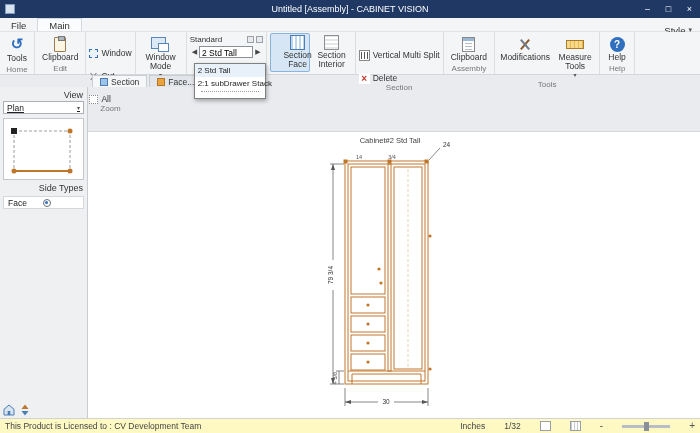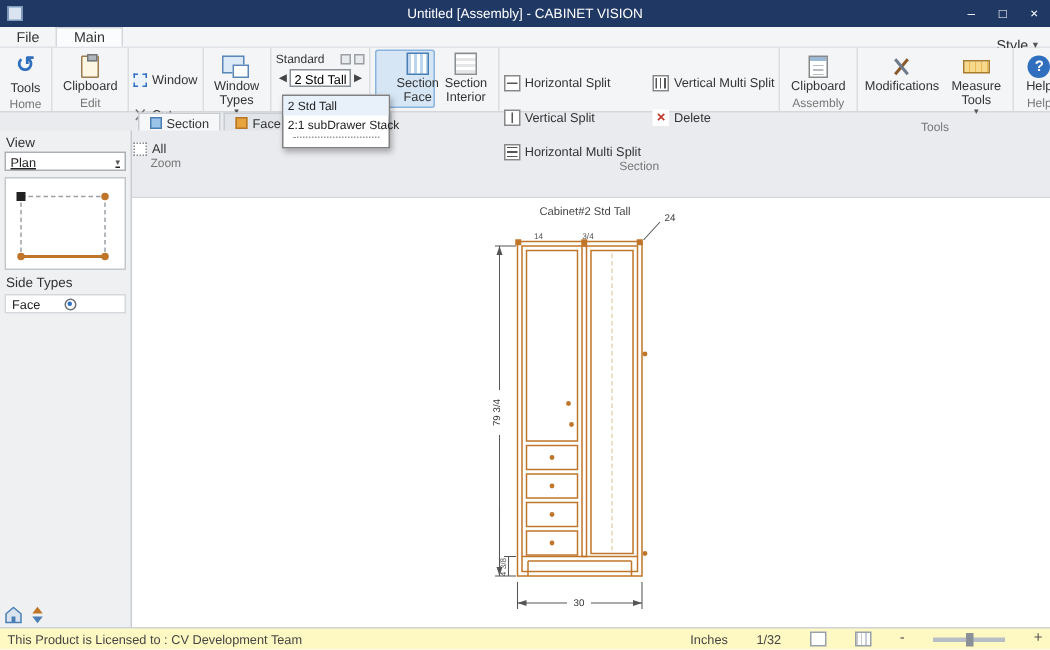--- a/index.html
+++ b/index.html
@@ -88,21 +88,21 @@
   
   .doctabs { position:absolute; top:75px; left:92px; height:12px; display:flex; gap:2px; z-index:5; font-size:8.5px; color:#333; }
   .doctab { display:flex; align-items:center; gap:3px; padding:0 7px; background:#e2e5e9; border:1px solid #c9cdd2; border-bottom:none; }
   .doctab.active { background:#f6f7f9; }
   .dt-ic { width:8px; height:8px; flex:none; }
   .dt-section { background:#9cc3e8; border:1px solid #4a7fb5; }
   .dt-face { background:#e8a33d; border:1px solid #b5762a; }
   .dt-reports { background:#fff; border:1px solid #888; }
 
   
-  .sidebar { position:absolute; top:87px; left:0; width:88px; bottom:15px; background:#eef0f2; border-right:1px solid #c9cdd2; }
+  .sidebar { position:absolute; top:87px; left:0; width:88px; bottom:15px; background:#eef0f2; border-right:1px solid #c9cdd2;text-align:right; }
   .side-h { font-size:9px; color:#333; padding:3px 4px 1px; }
   .side-select { margin:0 3px; height:13px; background:#fff; border:1px solid #aab0b6; display:flex; align-items:center;
                  font-size:8.5px; padding:0 3px; color:#222;text-decoration:underline; }
   .side-select .caret { margin-left:auto; font-size:6px; color:#555; }
   .side-preview { margin:4px 3px 0; height:62px; background:#fff; border:1px solid #c3c7cc; }
   .side-row { margin:2px 3px; height:13px; background:#fff; border:1px solid #d4d7db; display:flex; align-items:center;
               font-size:8.5px; padding:0 4px; color:#222; }
   .radio { width:8px; height:8px; border:1px solid #6a7077; border-radius:50%; margin-left:16px; position:relative; background:#fff; }
   .radio::after { content:""; position:absolute; inset:1.5px; background:#2f6fbe; border-radius:50%; }
 
@@ -191,21 +191,21 @@
           </div>
         </div>
       </div>
       <div class="rgroup-label">Zoom</div>
     </div>
 
     <div class="rgroup">
       <div class="rgroup-body">
         <div class="bigbtn" style="max-width:44px;">
           <div class="window-mode-icon"></div>
-          <div class="bb-label">Window Types</div>
+          <div class="bb-label">Window Mode</div>
           <div class="caret-s">▾</div>
         </div>
       </div>
       <div class="rgroup-label"></div>
     </div>
 
     <div class="rgroup combo-group">
       <div class="sc-top">
         <span class="sc-header">Standard</span>
         <span class="sc-mini"></span>
@@ -232,34 +232,20 @@
         <div class="bigbtn" style="max-width:40px;">
           <div class="section-interior-icon"></div>
           <div class="bb-label">Section Interior</div>
         </div>
       </div>
       <div class="rgroup-label"></div>
     </div>
 
     <div class="rgroup">
       <div class="rgroup-body" style="gap:8px; padding-top:2px;">
-        <div class="smallcol">
-          <div class="smallbtn">
-            <span class="sp sp-h"></span>
-            <span>Horizontal Split</span>
-          </div>
-          <div class="smallbtn">
-            <span class="sp sp-v"></span>
-            <span>Vertical Split</span>
-          </div>
-          <div class="smallbtn">
-            <span class="sp sp-hm"></span>
-            <span>Horizontal Multi Split</span>
-          </div>
-        </div>
         <div class="smallcol">
           <div class="smallbtn">
             <span class="sp sp-vm"></span>
             <span>Vertical Multi Split</span>
           </div>
           <div class="smallbtn">
             <span class="sp sp-del">×</span>
             <span>Delete</span>
           </div>
         </div>

